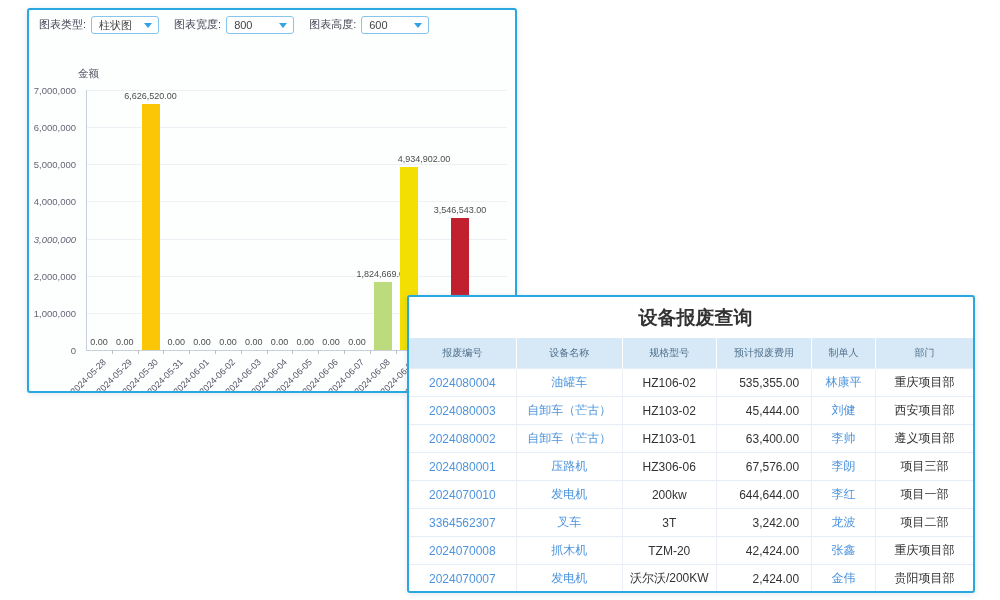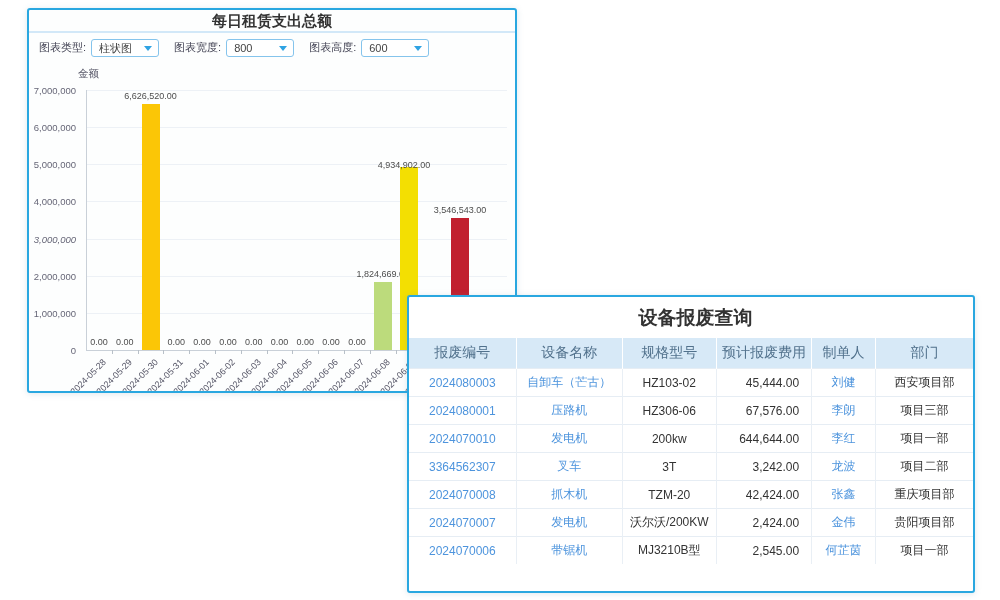--- a/index.html
+++ b/index.html
@@ -31,39 +31,38 @@
   .axisline{position:absolute;background:#c9d0d8;}
   .ytick{position:absolute;font-size:9.5px;color:#667;text-align:right;}
   .xtick{position:absolute;width:1px;height:4px;background:#b8c0c8;}
   .bar{position:absolute;}
   .dlabel{position:absolute;font-size:9px;color:#4d4d4d;text-align:center;white-space:nowrap;}
   .xlabel{position:absolute;width:60px;font-size:9px;color:#556;text-align:right;white-space:nowrap;
           transform:rotate(-45deg);transform-origin:100% 0;}
 
   
   .scrap-table{width:100%;border-collapse:collapse;table-layout:fixed;}
-  .scrap-table th{background:#d7e9f7;color:#51718c;font-size:14px;font-weight:normal;
+  .scrap-table th{background:#d7e9f7;color:#51718c;font-size:10px;font-weight:normal;
                   height:28px;border-left:1px solid #ffffff;white-space:nowrap;}
   .scrap-table th:first-child{border-left:none;}
   .scrap-table td{font-size:12px;color:#333;height:25px;text-align:center;
                   border-top:1px solid #e6edf4;border-left:1px solid #e9eff5;
                   overflow:hidden;white-space:nowrap;}
   .scrap-table td:first-child{border-left:none;}
   .scrap-table td.link{color:#4d94dd;cursor:pointer;}
   .scrap-table td.num{text-align:right;padding-right:12px;}
   col.c0{width:19.0%} col.c1{width:18.8%} col.c2{width:16.7%}
   col.c3{width:16.9%} col.c4{width:11.3%} col.c5{width:17.3%}
 </style>
 </head>
 <body>
 
 <div class="stage">
 
   <section class="panel chart-panel">
-    <div class="panel-title chart-title">每日租赁支出总额</div>
     <div class="toolbar" id="toolbar">
         <span class="ctl-label">图表类型:</span>
         <div class="select"><span class="select-value">柱状图</span><span class="caret"></span></div>
         <span class="ctl-label">图表宽度:</span>
         <div class="select"><span class="select-value">800</span><span class="caret"></span></div>
         <span class="ctl-label">图表高度:</span>
         <div class="select"><span class="select-value">600</span><span class="caret"></span></div>
       </div>
     <div class="chart-area" id="chart-area">
       <div class="y-axis-name">金额</div>
@@ -117,21 +116,21 @@
         <div class="xlabel" style="left: 244.1px; top: 347px;">2024-06-06</div>
         <div class="xtick" style="left: 340.8px; top: 340px;"></div>
         <div class="dlabel" style="left: 282.9px; width: 90px; top: 327px;">0.00</div>
         <div class="xlabel" style="left: 269.9px; top: 347px;">2024-06-07</div>
         <div class="xtick" style="left: 366.6px; top: 340px;"></div>
         <div class="bar" style="left: 344.7px; top: 272px; width: 18px; height: 68px; background: rgb(188, 219, 124);"></div>
         <div class="dlabel" style="left: 308.7px; width: 90px; top: 259px;">1,824,669.00</div>
         <div class="xlabel" style="left: 295.7px; top: 347px;">2024-06-08</div>
         <div class="xtick" style="left: 392.4px; top: 340px;"></div>
         <div class="bar" style="left: 370.5px; top: 157px; width: 18px; height: 183px; background: rgb(243, 223, 2);"></div>
-        <div class="dlabel" style="left: 330px; width: 90px; top: 144px; margin-top: 6px;">4,934,902.00</div>
+        <div class="dlabel" style="left: 350px; width: 90px; top: 144px;">4,934,902.00</div>
         <div class="xlabel" style="left: 321.5px; top: 347px;">2024-06-09</div>
         <div class="xtick" style="left: 418.2px; top: 340px;"></div>
         <div class="xlabel" style="left: 347.3px; top: 347px;">2024-06-10</div>
         <div class="xtick" style="left: 444px; top: 340px;"></div>
         <div class="bar" style="left: 422.1px; top: 208px; width: 18px; height: 132px; background: rgb(193, 32, 47);"></div>
         <div class="dlabel" style="left: 386.1px; width: 90px; top: 195px;">3,546,543.00</div>
         <div class="xlabel" style="left: 373.1px; top: 347px;">2024-06-11</div>
         <div class="xtick" style="left: 469.8px; top: 340px;"></div>
         <div class="xlabel" style="left: 398.9px; top: 347px;">2024-06-12</div>
       </div>
@@ -153,28 +152,44 @@
             <th>报废编号</th>
             <th>设备名称</th>
             <th>规格型号</th>
             <th>预计报废费用</th>
             <th>制单人</th>
             <th>部门</th>
           </tr>
         </thead>
       <tbody id="tbody">
           <tr>
+            <td class="link">2024080004</td>
+            <td class="link">油罐车</td>
+            <td>HZ106-02</td>
+            <td class="num">535,355.00</td>
+            <td class="link">林康平</td>
+            <td>重庆项目部</td>
+          </tr>
+          <tr>
             <td class="link">2024080003</td>
             <td class="link">自卸车（芒古）</td>
             <td>HZ103-02</td>
             <td class="num">45,444.00</td>
             <td class="link">刘健</td>
             <td>西安项目部</td>
           </tr>
           <tr>
+            <td class="link">2024080002</td>
+            <td class="link">自卸车（芒古）</td>
+            <td>HZ103-01</td>
+            <td class="num">63,400.00</td>
+            <td class="link">李帅</td>
+            <td>遵义项目部</td>
+          </tr>
+          <tr>
             <td class="link">2024080001</td>
             <td class="link">压路机</td>
             <td>HZ306-06</td>
             <td class="num">67,576.00</td>
             <td class="link">李朗</td>
             <td>项目三部</td>
           </tr>
           <tr>
             <td class="link">2024070010</td>
             <td class="link">发电机</td>

